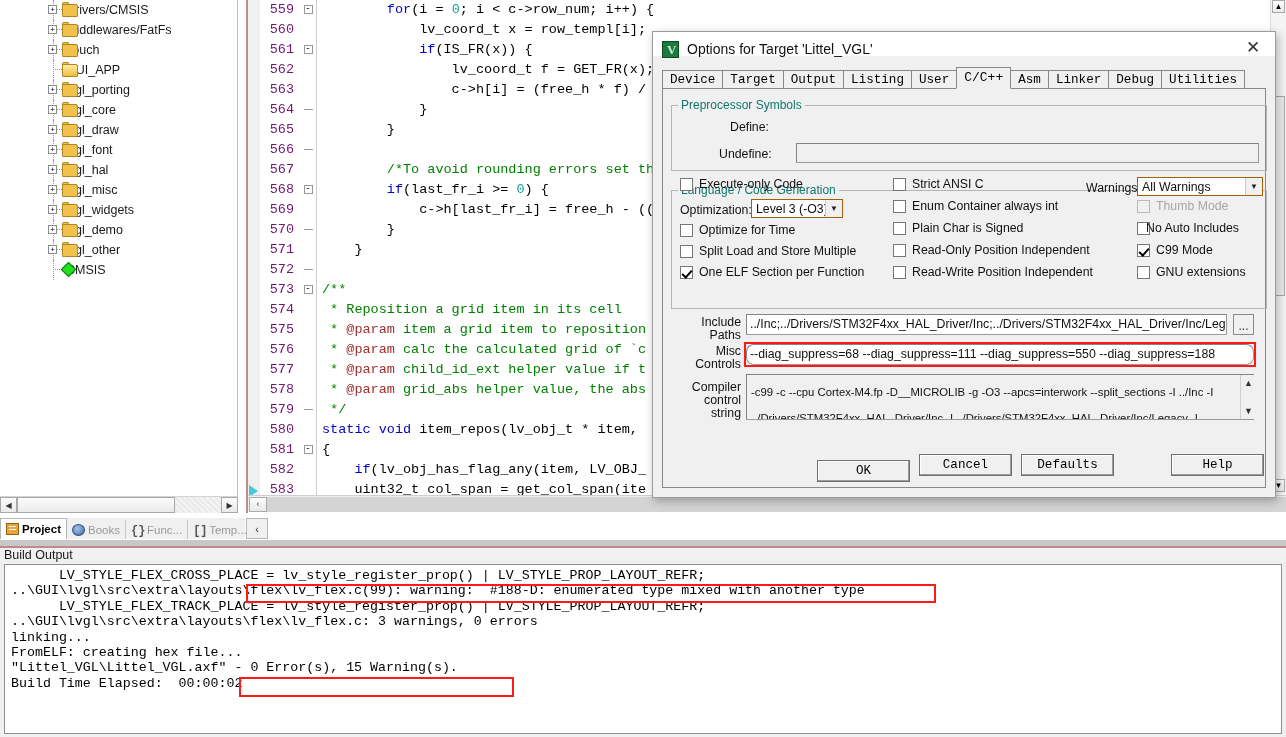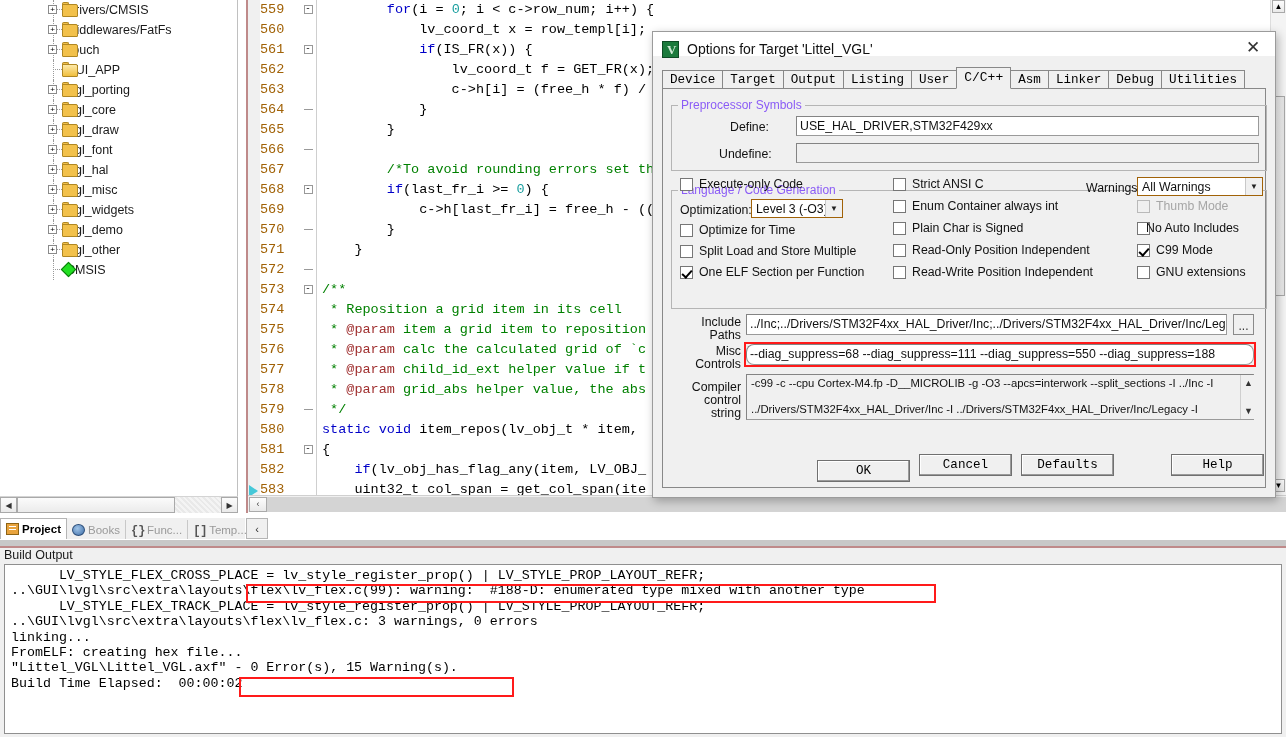--- a/index.html
+++ b/index.html
@@ -67,21 +67,21 @@
 
   
   #editor-wrap {
     position:absolute; left: 246px; top: 0; width: 1040px; height: 513px;
     background: #ffffff; border-left: 2px solid #bf8a8a;
   }
   #editor-margin-left { position:absolute; left:0; top:0; width:12px; height:495px; background:#f0f0f0; }
   #editor-marker { position:absolute; left:1px; top:485px; width:0;height:0; border-left: 9px solid #46c8d8; border-top:6px solid transparent; border-bottom:6px solid transparent; }
   #code-area { position:absolute; left:12px; top:0; right:0; height: 495px; overflow:hidden; background:#fff; }
   .code-line { height: 20px; line-height: 20px; white-space: pre; font-family: "Liberation Mono", monospace; font-size: 13.5px; color:#000; }
-  .lineno { display:inline-block; width: 40px; color:#a16207; padding-right:6px; }
+  .lineno { display:inline-block; width: 40px; text-align:right; color:#701a75; padding-right:6px; }
   .fold { display:inline-block; width:16px; text-align:center; }
   .fold b { display:inline-block; width:9px;height:9px;line-height:7px;font-size:9px; border:1px solid #999; background:#fff; vertical-align:middle; font-weight:normal;}
   .fold i { display:inline-block; width:9px;height:1px; border-top:1px solid #999; vertical-align:middle; font-style:normal; }
   .gutterbar { display:inline-block; width: 6px; border-left:1px solid #cfcfcf; height: 20px; vertical-align: top; }
   .kw { color: #0000c8; }
   .cm { color: #008000; }
   .num { color: #1a9f9f; }
   .pm { color: #a03030; }
   #editor-hscroll {
     position:absolute; left:0; bottom:1px; width:100%; height:17px; background:#f0f0f0;
@@ -124,21 +124,21 @@
   #dlg-tabs { position:absolute; left:9px; top:36px; right:9px; height:21px; display:flex; align-items:flex-end; }
   .dtab {
     font-family:"Liberation Mono", monospace; font-size:12.6px; color:#000;
     height:19px; line-height:18px; padding: 0 7px; background:#f0f0f0;
     border:1px solid #888; border-bottom:none; margin-right:-1px;
   }
   .dtab.active { height:22px; line-height:20px; background:#f0f0f0; border-bottom:1px solid #f0f0f0; position:relative; z-index:3; font-size:13px; }
   #dlg-panel { position:absolute; left:9px; top:56px; right:9px; height:400px; border:1px solid #888; background:#f0f0f0; }
 
   fieldset.gb { position:absolute; border:1px solid #b5b5b5; margin:0; padding:0; }
-  fieldset.gb legend { font-size:12px; color:#8b5cf6; padding:0 3px; margin-left:6px; }
+  fieldset.gb legend { font-size:12px; color:#0f766e; padding:0 3px; margin-left:6px; }
 
   .lbl { position:absolute; font-size:12.3px; color:#111; }
   .tbox {
     position:absolute; background:#ffffff; border:1px solid #9a9a9a;
     border-top-color:#848484; border-left-color:#848484;
     font-size:12.3px; color:#111; padding: 2px 3px; overflow:hidden; white-space:nowrap;
   }
   .tbox.dis { background:#f0f0f0; }
   .cb { position:absolute; width:13px; height:13px; background:#fff; border:1px solid #767676; }
   .cb.checked:after { content:''; position:absolute; left:3px; top:1px; width:4px; height:8px; border:solid #000; border-width:0 2px 2px 0; transform: rotate(42deg); }
@@ -328,21 +328,20 @@
         <div class="dtab">Debug</div>
         <div class="dtab">Utilities</div>
       </div>
 
     <div id="dlg-panel">
 
       <fieldset class="gb" style="left:8px; top:9px; width:596px; height:73px;">
         <legend>Preprocessor Symbols</legend>
       </fieldset>
       <div class="lbl" style="left:67px; top:31px;">Define:</div>
-      <div class="tbox" style="left:133px; top:27px; width:463px; height:20px;">USE_HAL_DRIVER,STM32F429xx</div>
       <div class="lbl" style="left:56px; top:58px;">Undefine:</div>
       <div class="tbox dis" style="left:133px; top:54px; width:463px; height:20px;"></div>
 
       <fieldset class="gb" style="left:8px; top:94px; width:596px; height:126px;">
         <legend>Language / Code Generation</legend>
       </fieldset>
 
       <div id="lang-col1">
           <div class="cb" style="left: 17px; top: 89px;"></div>
           <div class="cblabel" style="left: 36px; top: 88px;">Execute-only Code</div>
@@ -394,21 +393,21 @@
       <div class="smbtn" style="left:570px; top:225px; width:21px; height:21px;">...</div>
 
       <div class="lbl" style="left:30px; top:255px; text-align:right; width:48px;">Misc</div>
       <div class="lbl" style="left:25px; top:268px; text-align:right; width:53px;">Controls</div>
       <div class="tbox" style="left:83px; top:255px; width:508px; height:21px;border-radius:8px;">--diag_suppress=68 --diag_suppress=111 --diag_suppress=550 --diag_suppress=188</div>
       <div class="hl-box" style="left:81px; top:253px; width:512px; height:25px;"></div>
 
       <div class="lbl" style="left:20px; top:291px; text-align:right; width:58px;">Compiler</div>
       <div class="lbl" style="left:20px; top:304px; text-align:right; width:58px;">control</div>
       <div class="lbl" style="left:20px; top:317px; text-align:right; width:58px;">string</div>
-      <div class="tbox dis" style="left:83px; top:285px; width:508px; height:46px; padding:1px 4px;">
+      <div class="tbox dis" style="left:83px; top:285px; width:508px; height:46px; padding:10px 4px;">
         <div style="font-size:11.3px;line-height:14px;">-c99 -c --cpu Cortex-M4.fp -D__MICROLIB -g -O3 --apcs=interwork --split_sections -I ../Inc -I</div>
         <div style="font-size:11.3px;line-height:14px;margin-top:12px;">../Drivers/STM32F4xx_HAL_Driver/Inc -I ../Drivers/STM32F4xx_HAL_Driver/Inc/Legacy -I</div>
       </div>
       <div class="vsb" style="left:577px; top:286px; width:14px; height:44px;">
         <div class="a" style="top:0;">▲</div>
         <div class="a" style="top:28px;">▼</div>
       </div>
 
       <div class="dbtn" style="left:154px; top:365px; width:93px; height:22px;margin-top:6px;">OK</div>
       <div class="dbtn" style="left:256px; top:365px; width:93px; height:22px;">Cancel</div>

